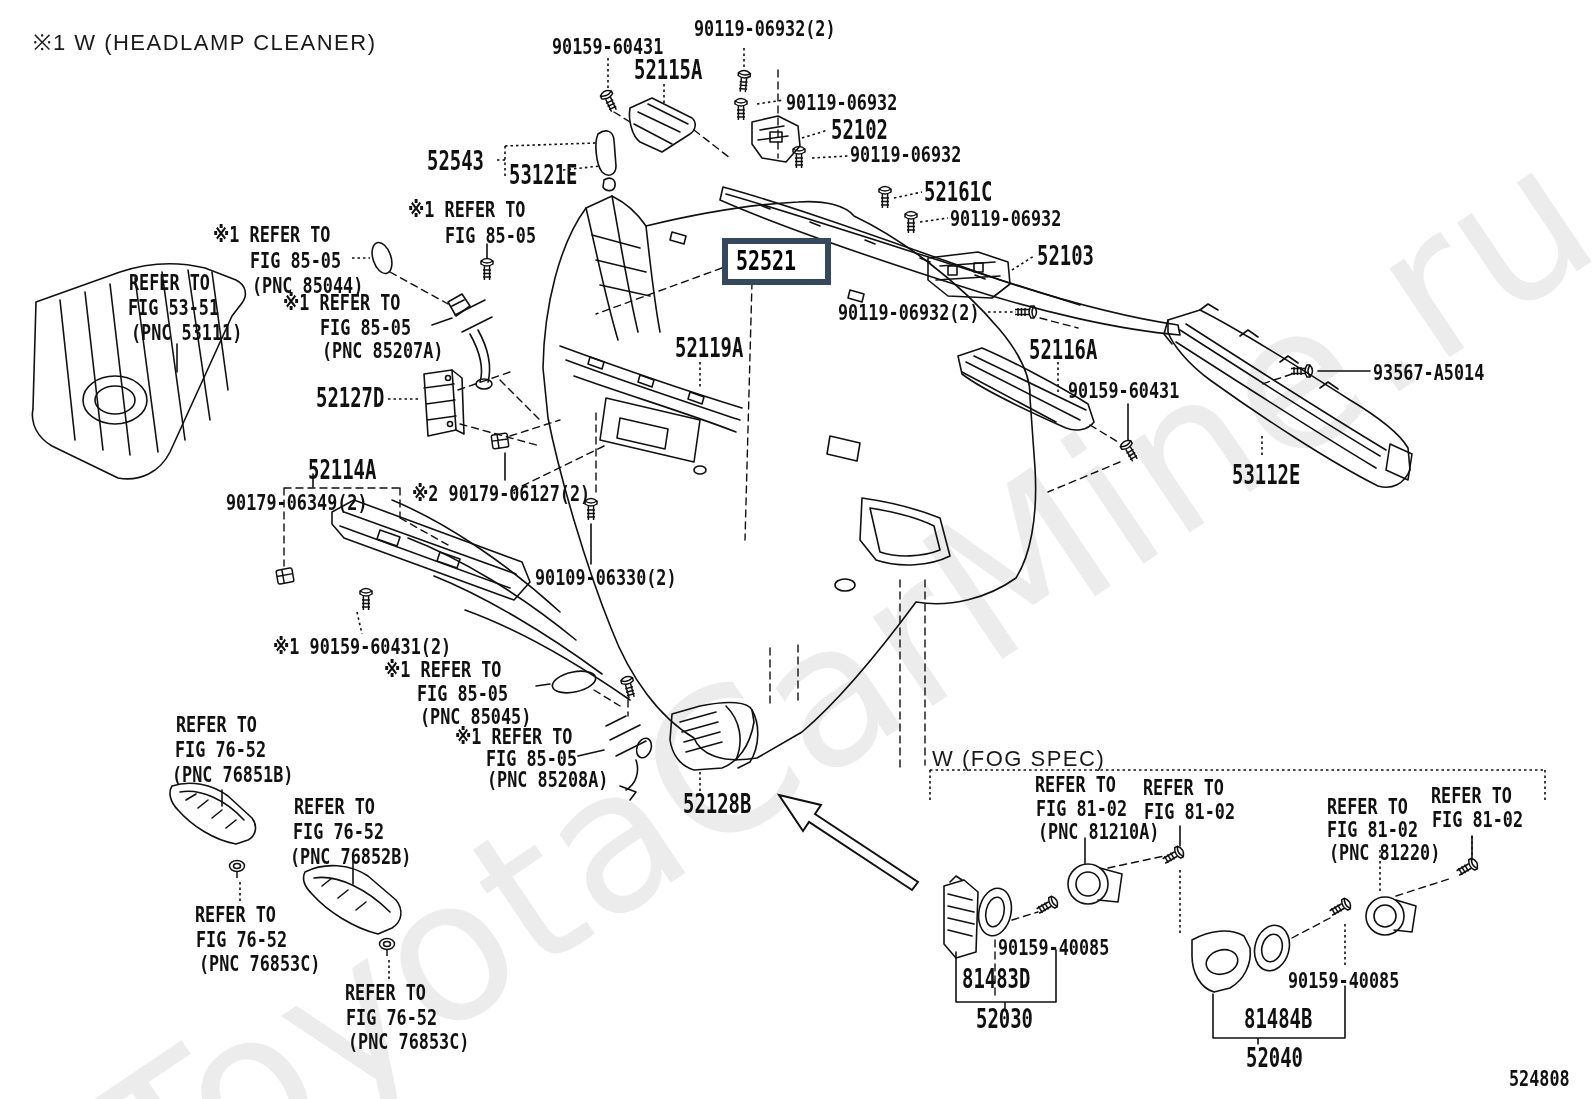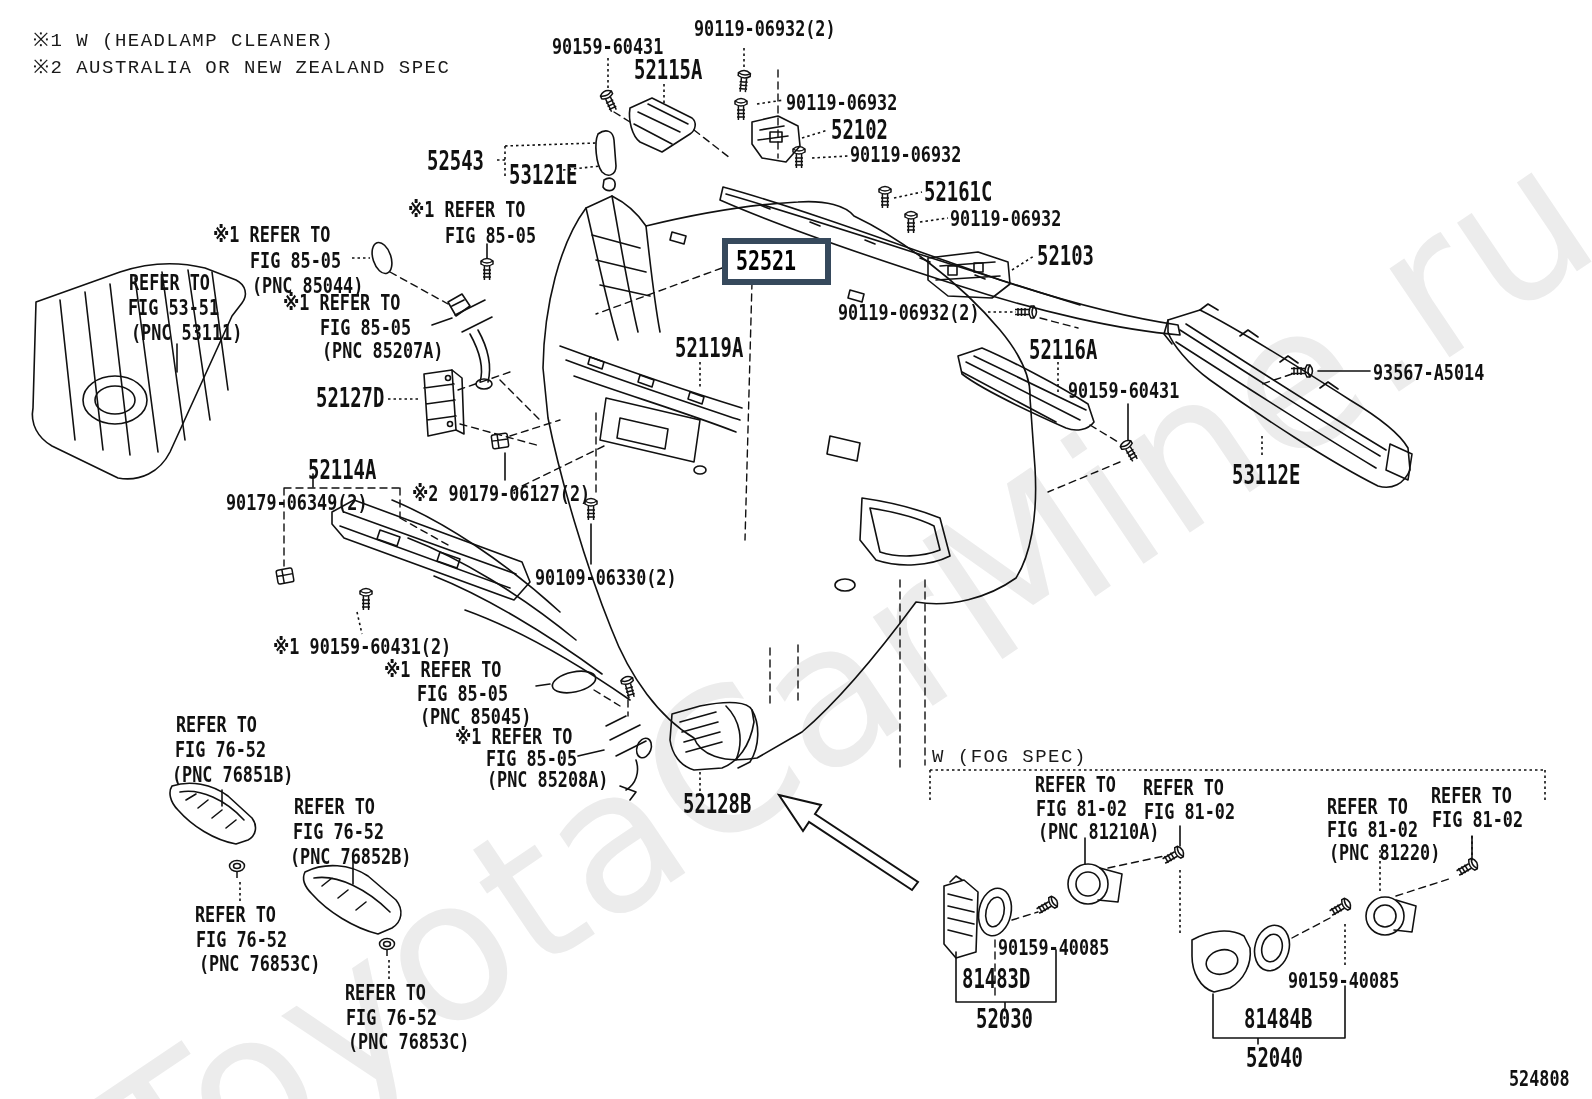--- a/index.html
+++ b/index.html
@@ -5,21 +5,21 @@
   html,body{margin:0;padding:0;background:#fff;}
   #stage{position:relative;width:1592px;height:1099px;background:#ffffff;overflow:hidden;
          font-family:"DejaVu Sans Mono","DejaVu Sans",monospace;}
   .wm{position:absolute;left:60px;top:1075px;transform:rotate(-34deg);transform-origin:0 0;
       font-family:"DejaVu Sans",sans-serif;font-size:196px;font-weight:normal;color:#ececec;
       white-space:nowrap;letter-spacing:2px;z-index:0;}
   svg.art{position:absolute;left:0;top:0;z-index:1;}
   .lbl{position:absolute;z-index:2;color:#111;white-space:pre;}
   .lbl-s{font-weight:bold;font-size:21px;line-height:22px;transform:scaleX(.80);transform-origin:0 0;}
   .lbl-c{font-weight:bold;font-size:27px;line-height:28px;transform:scaleX(.70);transform-origin:0 0;}
-  .lbl-n{font-family:Liberation Mono, monospace;font-size:19px;letter-spacing:1.5px;
+  .lbl-n{font-family:Liberation Sans, sans-serif;font-size:22px;letter-spacing:1.5px;
          color:#1a1a1a;font-weight:normal;}
   .hl-box{position:absolute;left:722px;top:238px;z-index:3;border:6px solid #36495c;background:#fff;
           padding:1px 8px 3px 8px;}
   .hl-box span{font-weight:bold;font-size:27px;color:#000;display:inline-block;
                transform:scaleX(.74);transform-origin:0 0;}
 </style>
 </head>
 <body>
 
 <div id="stage">
@@ -199,21 +199,20 @@
       <use href="#nut" transform="translate(237,866)"></use>
       <use href="#nut" transform="translate(387,944)"></use>
       <use href="#clip" transform="translate(285,576) rotate(-10)"></use>
       <use href="#clip" transform="translate(500,441) rotate(-8)"></use>
     </g>
 
     <path d="M779,795 L821,805 L815,814 L918,882 L912,890 L809,822 L803,831 Z" fill="#fff" stroke="#111" stroke-width="2"></path>
   </svg>
 
   <div class="lbl lbl-n" style="left:33px;top:26px">※1 W (HEADLAMP CLEANER)</div>
-  <div class="lbl lbl-n" style="left:33px;top:53px">※2 AUSTRALIA OR NEW ZEALAND SPEC</div>
   <div class="lbl lbl-n" style="left:932px;top:746px">W (FOG SPEC)</div>
 
   <div class="lbl lbl-c" style="left:634px;top:56px">52115A</div>
   <div class="lbl lbl-c" style="left:831px;top:116px">52102</div>
   <div class="lbl lbl-c" style="left:924px;top:178px">52161C</div>
   <div class="lbl lbl-c" style="left:1037px;top:242px">52103</div>
   <div class="lbl lbl-c" style="left:427px;top:147px">52543</div>
   <div class="lbl lbl-c" style="left:509px;top:161px">53121E</div>
   <div class="lbl lbl-c" style="left:316px;top:384px">52127D</div>
   <div class="lbl lbl-c" style="left:675px;top:334px">52119A</div>

